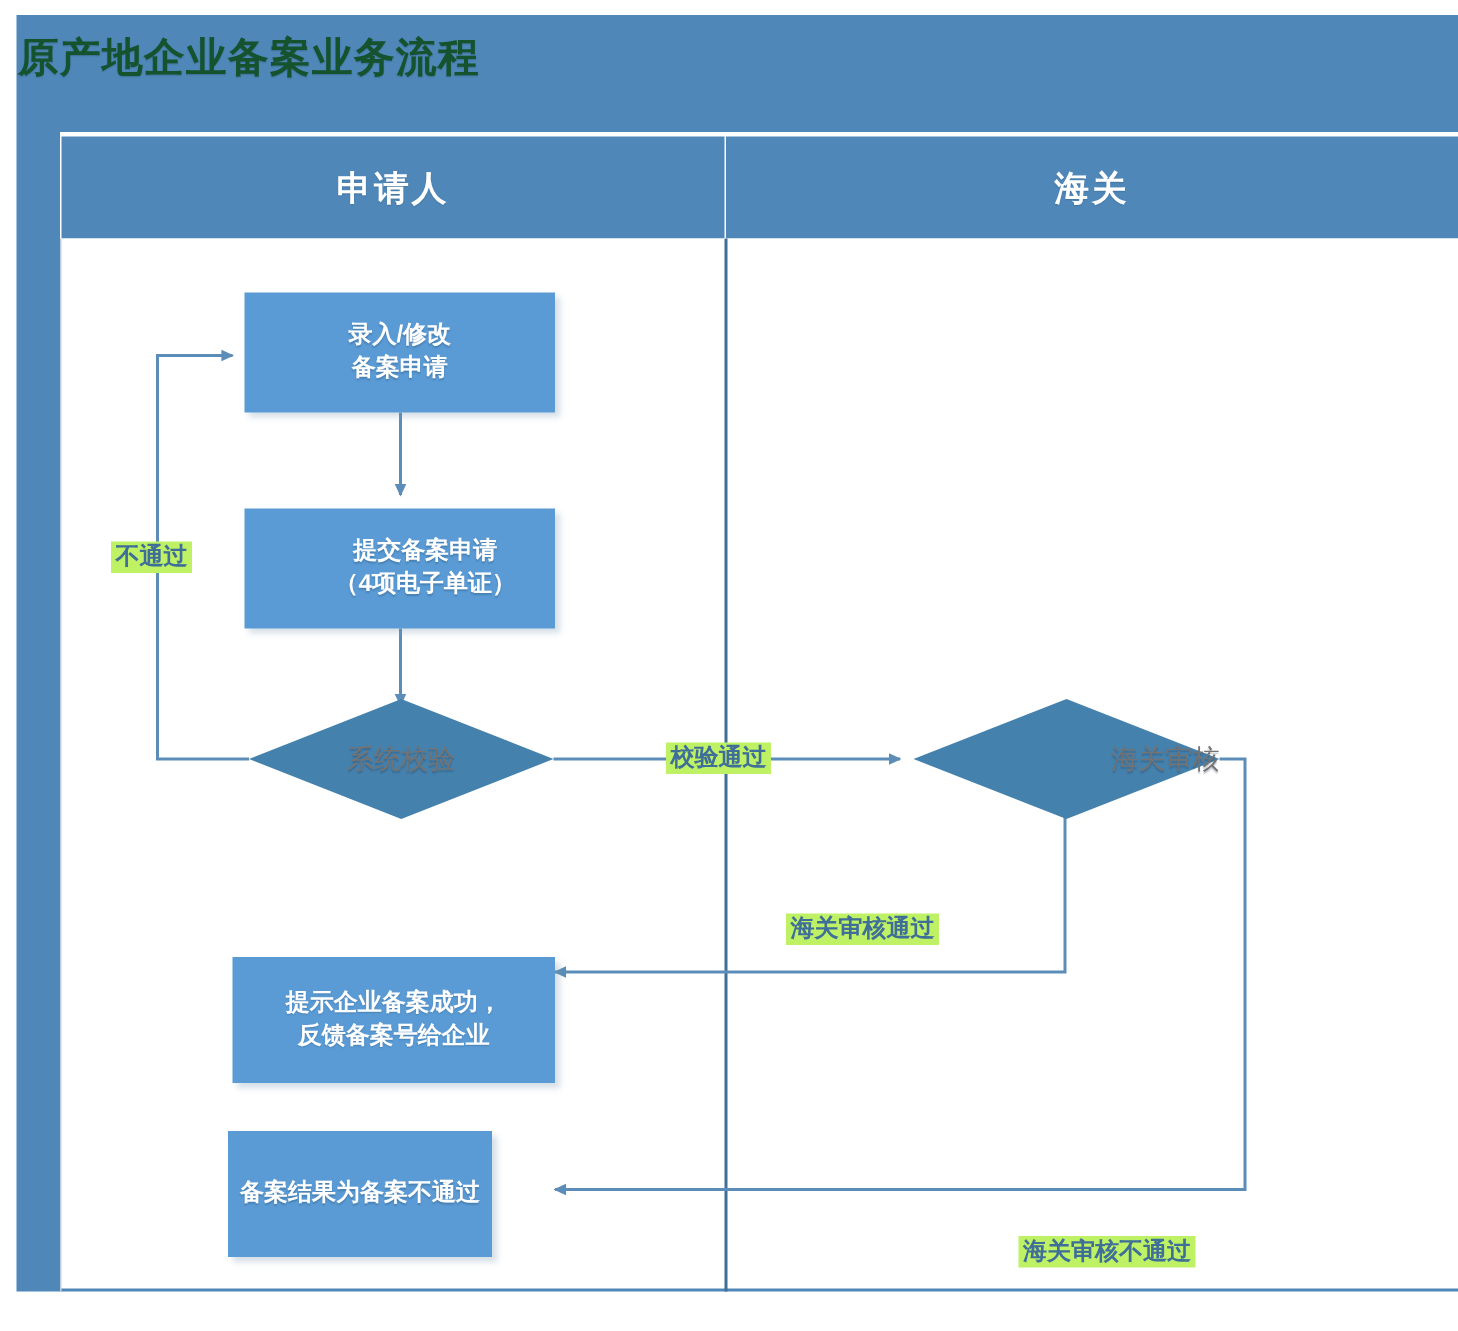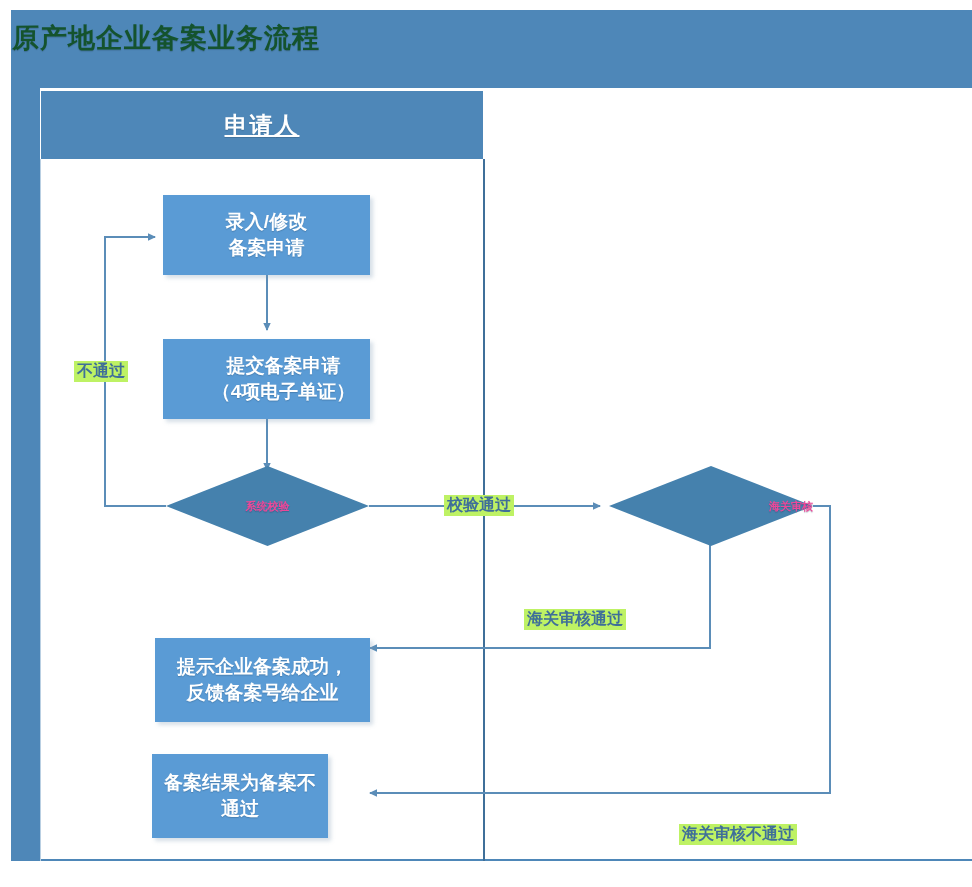--- a/index.html
+++ b/index.html
@@ -57,21 +57,21 @@
     color: #ffffff;
     font-size: 23px;
     font-weight: bold;
     display: flex;
     align-items: center;
     justify-content: center;
     letter-spacing: 2px;
     text-shadow: 0 1px 1px rgba(0,0,0,0.14);
     box-sizing: border-box;
   }
-  .lane-header.applicant { left: 41px; width: 442px; text-decoration: underline; }
+  .lane-header.applicant { left: 41px; width: 442px; }
   .lane-header.customs   { left: 484px; width: 488px; }
 
   .lane-body {
     position: absolute;
     left: 40px;
     top: 159px;
     width: 932px;
     height: 702px;
     background: #ffffff;
     border-bottom: 2px solid #4e87b8;
@@ -102,43 +102,43 @@
     font-weight: bold;
     display: flex;
     align-items: center;
     justify-content: center;
     text-align: center;
     line-height: 1.35;
     z-index: 4;
   }
   .node.rect {
     background: #5a9bd5;
-    font-size: 19px;
+    font-size: 16px;
     padding: 2px 6px;
     box-shadow: 3px 3px 4px rgba(120,150,175,0.30);
     text-shadow: 0 1px 1px rgba(20,50,80,0.25);
   }
   .node.diamond-wrap {
     background: transparent;
     box-shadow: none;
   }
   .diamond-shape {
     position: absolute;
     left: 0; top: 0;
     width: 100%; height: 100%;
     background: #4581ad;
     clip-path: polygon(50% 0%, 100% 50%, 50% 100%, 0% 50%);
     z-index: 1;
   }
   .diamond-label {
     position: relative;
     z-index: 2;
-    font-size: 11px;
-    color: #ec4899;
-    font-weight: bold;
+    font-size: 18px;
+    color: #737373;
+    font-weight: normal;
     text-shadow: 0 1px 1px rgba(20,50,80,0.3);
     white-space: nowrap;
   }
 
   
   .conn-label {
     position: absolute;
     color: #3f6f99;
     font-size: 16px;
     font-weight: bold;
@@ -163,20 +163,23 @@
 
 <div id="canvas">
 
   <div class="title-bar"></div>
   <div class="title-text">原产地企业备案业务流程</div>
 
   <div class="lane-left-band"></div>
 
   <div class="lane-header applicant">
     <span>申请人</span>
+  </div>
+  <div class="lane-header customs">
+    <span>海关</span>
   </div>
 
   <div class="lane-body"></div>
   <div class="lane-body-left-edge"></div>
   <div class="lane-divider"></div>
 
   <svg id="edges" viewBox="0 0 972 887">
     <defs>
       <marker id="arrow" markerWidth="9" markerHeight="9" refX="7.4" refY="4.5" orient="auto" markerUnits="userSpaceOnUse">
         <path d="M0,0.6 L8.4,4.5 L0,8.4 z" fill="#5b8db8"></path>

